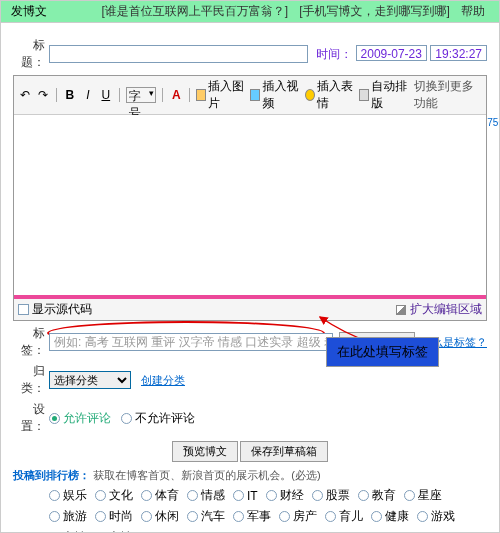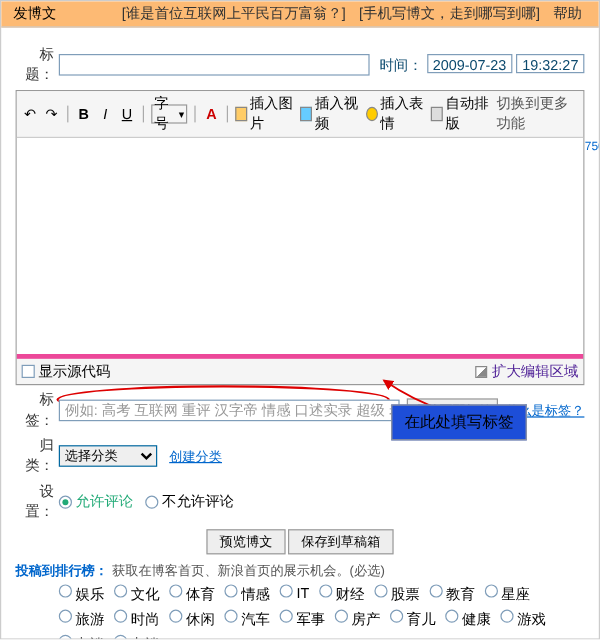--- a/index.html
+++ b/index.html
@@ -1,31 +1,31 @@
 <!DOCTYPE html>
 <html><head>
 <meta charset="utf-8">
 <style>
 *{box-sizing:border-box;margin:0;padding:0;font-family:"SimSun","宋体",Arial,sans-serif;font-size:12px}
 body{background:#fff}
 .frame{width:500px;height:533px;background:#fff;border:1px solid #ccc;position:relative;overflow:hidden}
 .pane{padding:10px 12px}
-.topbar{display:flex;justify-content:space-between;align-items:center;background:#fdba74;border-bottom:1px solid #ccc;height:22px;padding:0 10px}
+.topbar{display:flex;justify-content:space-between;align-items:center;background:#86efac;border-bottom:1px solid #ccc;height:22px;padding:0 10px}
 .toplinks{font-size:11px;color:#333}
 .toplinks a{color:#333;text-decoration:none;margin:0 4px}
 .row{display:flex;align-items:center;margin:4px 0}
 .lbl{width:36px;text-align:right;color:#333;padding-right:4px}
 .title-input{flex:1;height:18px;border:1px solid #7f9db9;background:#fff}
-.timebox{margin-left:8px;color:#0c4a6e}
+.timebox{margin-left:8px;color:#6d28d9}
 .datebox,.clockbox{display:inline-block;border:1px solid #7f9db9;padding:1px 4px;background:#fff;height:16px;line-height:14px}
 .editor-box{border:1px solid #999;margin:4px 0 2px 0}
 .toolbar{display:flex;align-items:center;padding:2px 4px;background:#f5f5f5;border-bottom:1px solid #ccc;gap:4px;font-size:11px}
 .tb-btn{display:inline-flex;align-items:center;justify-content:center;min-width:14px;height:16px;cursor:pointer}
 .tb-sep{width:1px;height:14px;background:#aaa;margin:0 2px}
-.font-sel{border:1px solid #999;padding:0 2px;height:16px;display:inline-flex;align-items:center;font-size:11px}
+.font-sel{border:1px solid #999;padding:0 2px;height:16px;display:inline-flex;font-size:11px}
 .chev{font-size:9px;margin-left:2px}
 .tb-img{display:inline-flex;align-items:center;gap:2px;font-size:11px;cursor:pointer}
 .tb-ico{width:12px;height:12px;border:1px solid #888;background:#fc6}
 .tb-ico.blue{background:#6cf}
 .tb-ico.yellow{background:#ffcc00;border-radius:50%}
 .tb-ico.gray{background:#ddd}
 .more-fn{margin-left:auto;font-size:11px;color:#555}
 .textarea{height:180px;background:#fff;position:relative}
 .char-count{position:absolute;top:2px;right:-18px;font-size:10px;color:#06c}
 .editor-foot{display:flex;align-items:center;padding:2px 4px;background:#f5f5f5;border-top:4px solid #ec4899;font-size:11px}
@@ -42,21 +42,21 @@
 .new-cat{margin-left:10px;color:#06c;text-decoration:underline;cursor:pointer;font-size:11px}
 .radio{width:11px;height:11px;border:1px solid #7f9db9;border-radius:50%;display:inline-block;margin-right:3px;vertical-align:middle;position:relative;background:#fff}
 .radio.on::after{content:"";position:absolute;width:5px;height:5px;background:#2a7;border-radius:50%;left:2px;top:2px}
 .opt{display:inline-flex;align-items:center;margin-right:10px;font-size:11px}
 .opt.green{color:#2a7}
 .btn-row{display:flex;justify-content:center;gap:2px;margin:6px 0}
 .btn{border:1px solid #999;background:#eee;padding:2px 10px;font-size:11px;cursor:pointer}
 .section-head{color:#06c;font-weight:bold;font-size:11px}
 .section-desc{color:#555;font-size:11px}
 .topics{display:flex;flex-wrap:wrap;gap:4px 8px;margin:4px 0 6px 36px}
-.topic{display:inline-flex;align-items:flex-start;font-size:11px}
+.topic{display:inline-flex;align-items:center;font-size:11px}
 .callout{position:absolute;right:60px;top:336px;border:1px solid #999;background:#1d4ed8;padding:5px 10px;font-size:13px;z-index:5}
 .arrow-svg{position:absolute;right:124px;top:313px;z-index:4}
 </style>
 </head>
 <body>
 <div class="frame">
 
 <div class="topbar">
   <span>发博文</span>
   <span class="toplinks">

